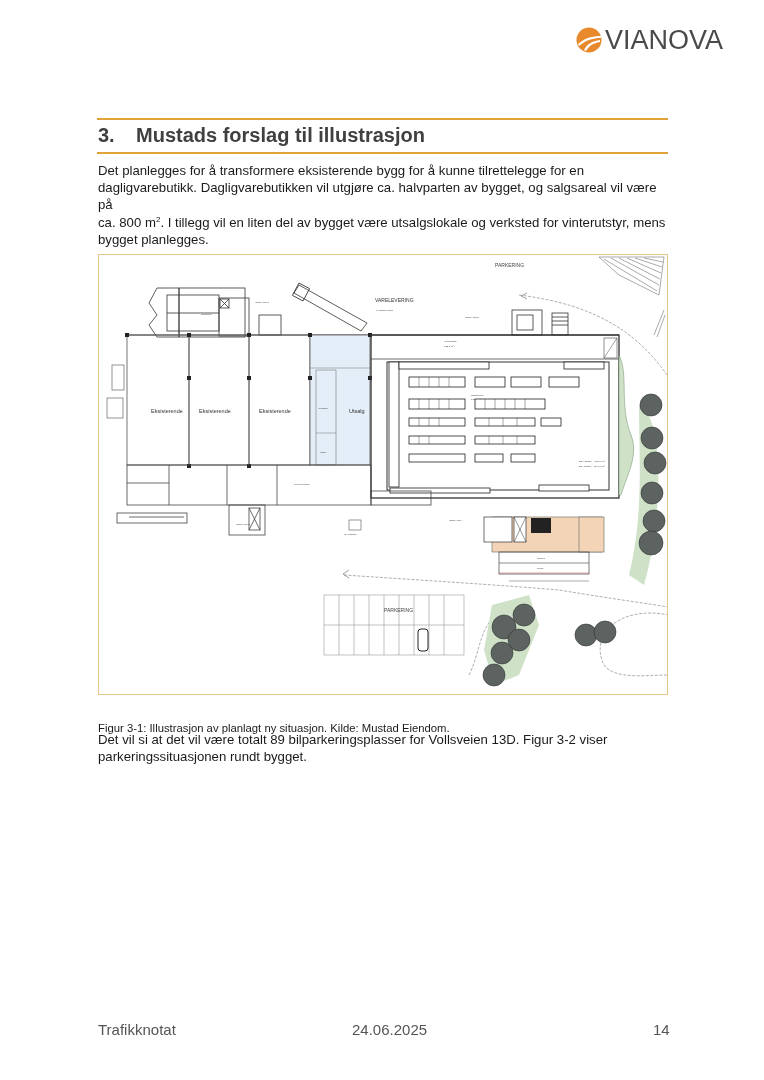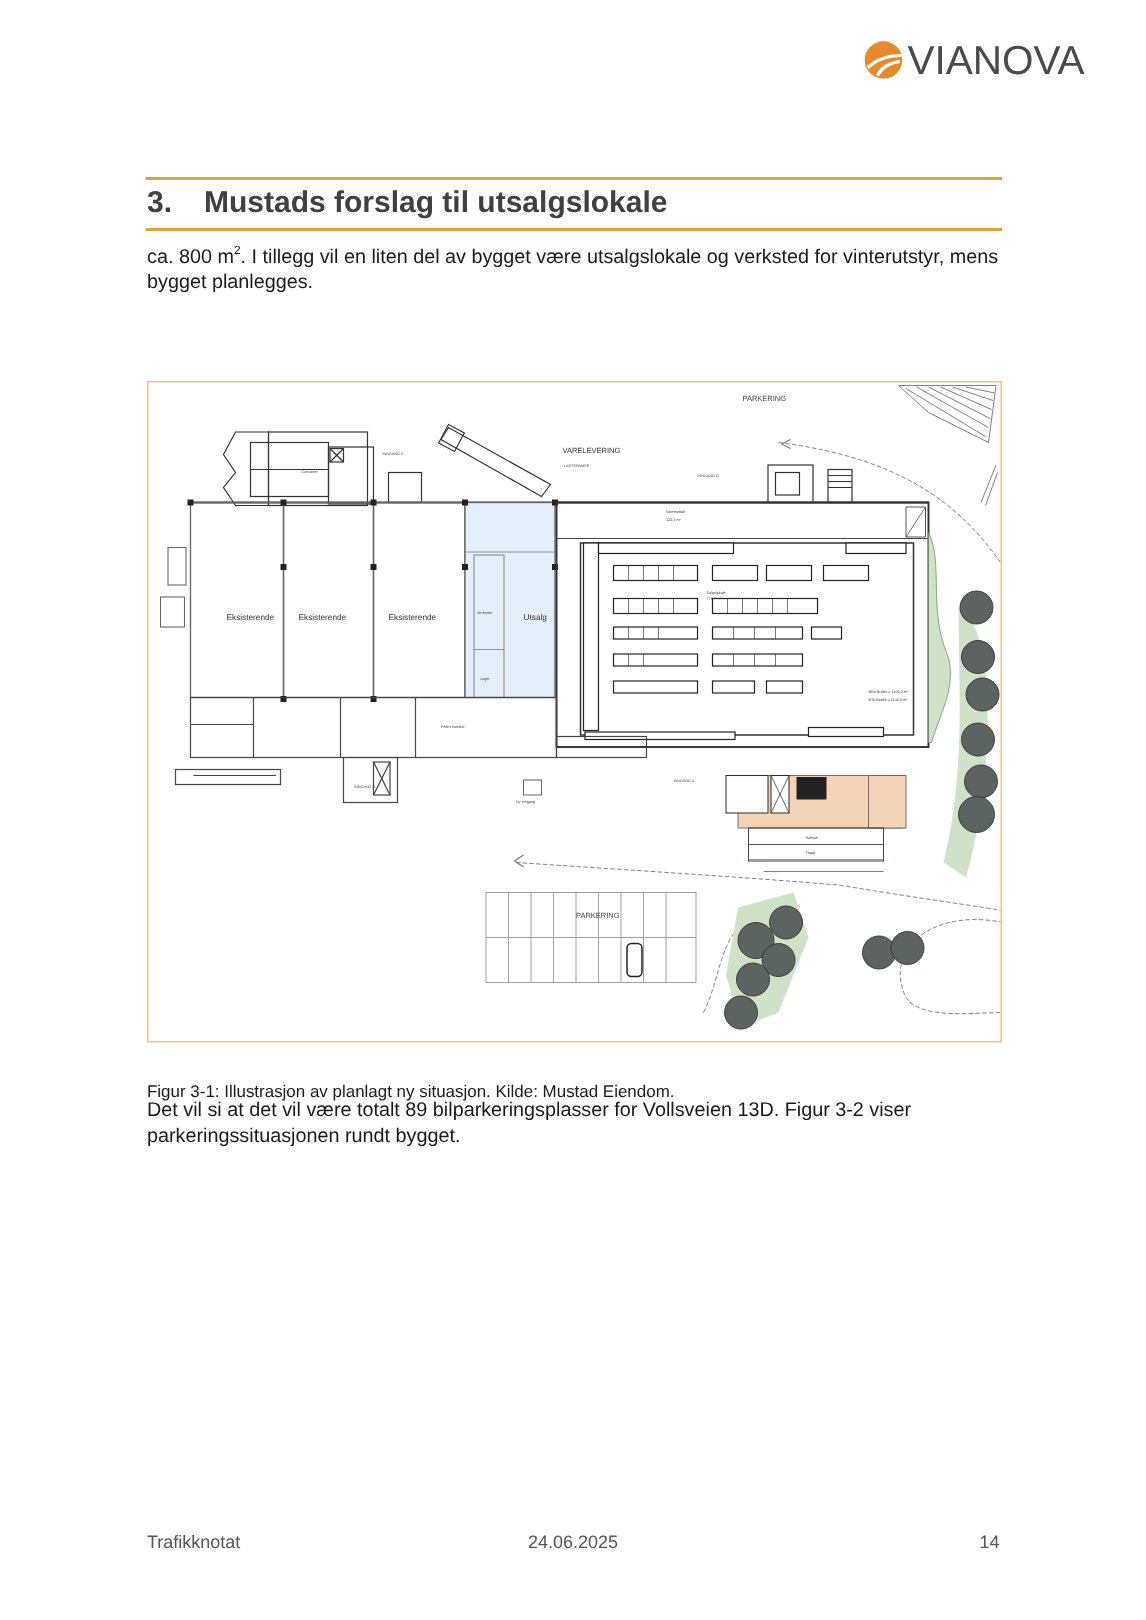--- a/index.html
+++ b/index.html
@@ -19,42 +19,44 @@
   .h1 .num { width: 38px; }
 
   .para { position: absolute; left: 98px; width: 575px; font-size: 13.2px; line-height: 17.2px; color: #1a1a1a; }
   .para p { margin: 0; }
 
   .figure { position: absolute; left: 98px; top: 254px; width: 570px; height: 441px; border: 1px solid #e8c88a; box-sizing: border-box; background: #fff; overflow: hidden; }
   .figure svg { display: block; }
 
   .caption { position: absolute; left: 98px; top: 722px; font-size: 11.3px; color: #1a1a1a; }
 
-  .footer { position: absolute; top: 1021px; font-size: 12px; color: #555; }
+  .footer { position: absolute; top: 1021px; font-size: 15px; color: #555; }
 </style>
 </head>
 <body>
 
 <div class="logo">
   <svg class="logo-mark" viewBox="0 0 26 26">
     <circle cx="13" cy="13" r="12.5" fill="#e8892b"></circle>
     <path d="M2 17 C 9 11, 16 9, 25 9 L 25 11 C 17 11, 10 13, 3 19 Z" fill="#ffffff"></path>
     <path d="M8 23 C 11 17, 16 14, 24 13 L 24 15 C 17 16, 13 19, 10 24 Z" fill="#ffffff"></path>
   </svg>
   <span class="logo-text">VIANOVA</span>
 </div>
 
 <div class="rule" style="top:118px;"></div>
 <div class="h1">
   <span class="num">3.</span>
-  <span>Mustads forslag til utsalgslokale</span>
+  <span>Mustads forslag til illustrasjon</span>
 </div>
 <div class="rule" style="top:152px;"></div>
 
 <div class="para" style="top:162px;">
+  <p>Det planlegges for å transformere eksisterende bygg for å kunne tilrettelegge for en</p>
+  <p>dagligvarebutikk. Dagligvarebutikken vil utgjøre ca. halvparten av bygget, og salgsareal vil være på</p>
   <p><span>ca. 800 m</span><sup style="font-size:8px;line-height:0">2</sup><span>. I tillegg vil en liten del av bygget være utsalgslokale og verksted for vinterutstyr, mens</span></p>
   <p>bygget planlegges.</p>
 </div>
 
 <div class="figure">
   <svg width="570" height="441" viewBox="0 0 570 441" font-family="Liberation Sans, sans-serif">
 
     <g stroke="#555" stroke-width="0.5">
       <path d="M500 2 L565 2 L560 40 L520 20 Z" fill="none"></path>
       <line x1="505" y1="4" x2="558" y2="36"></line>

